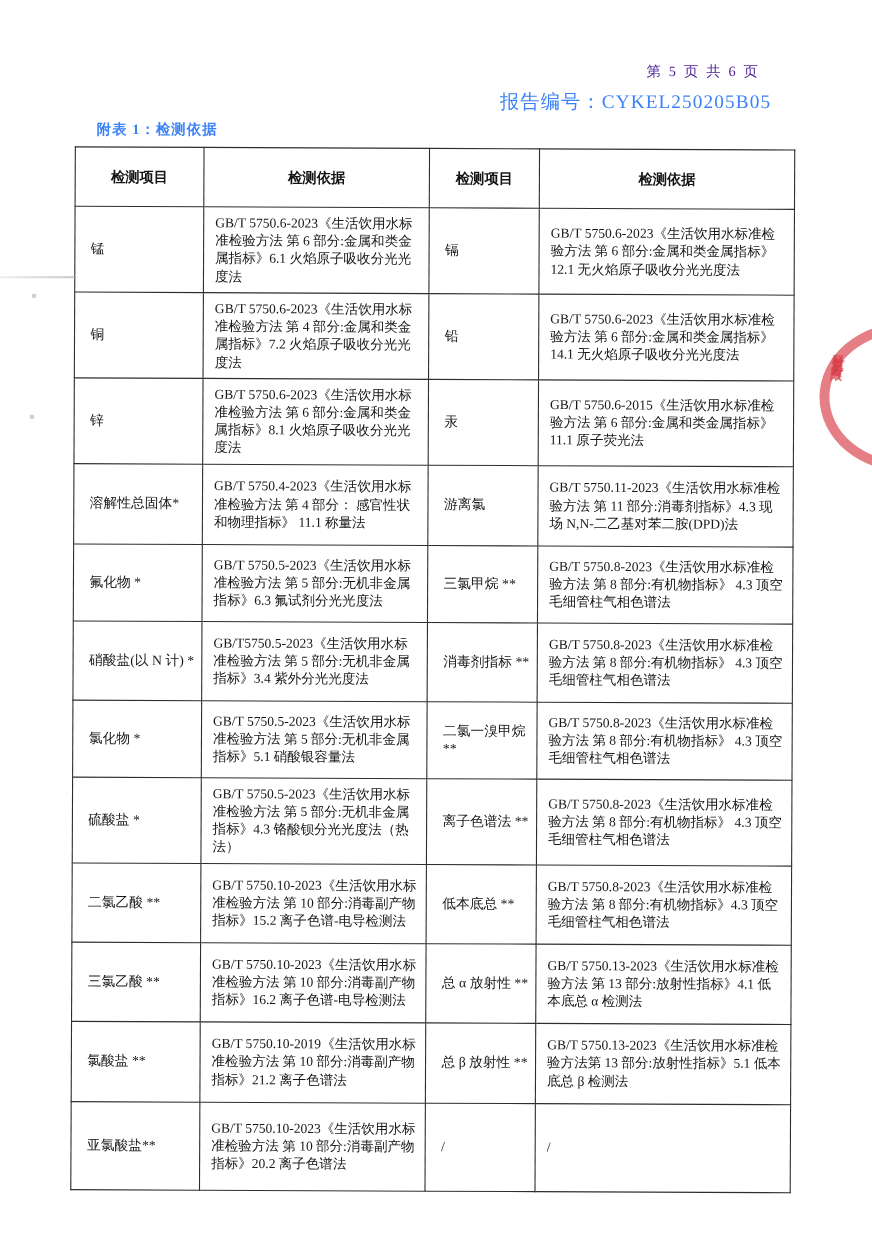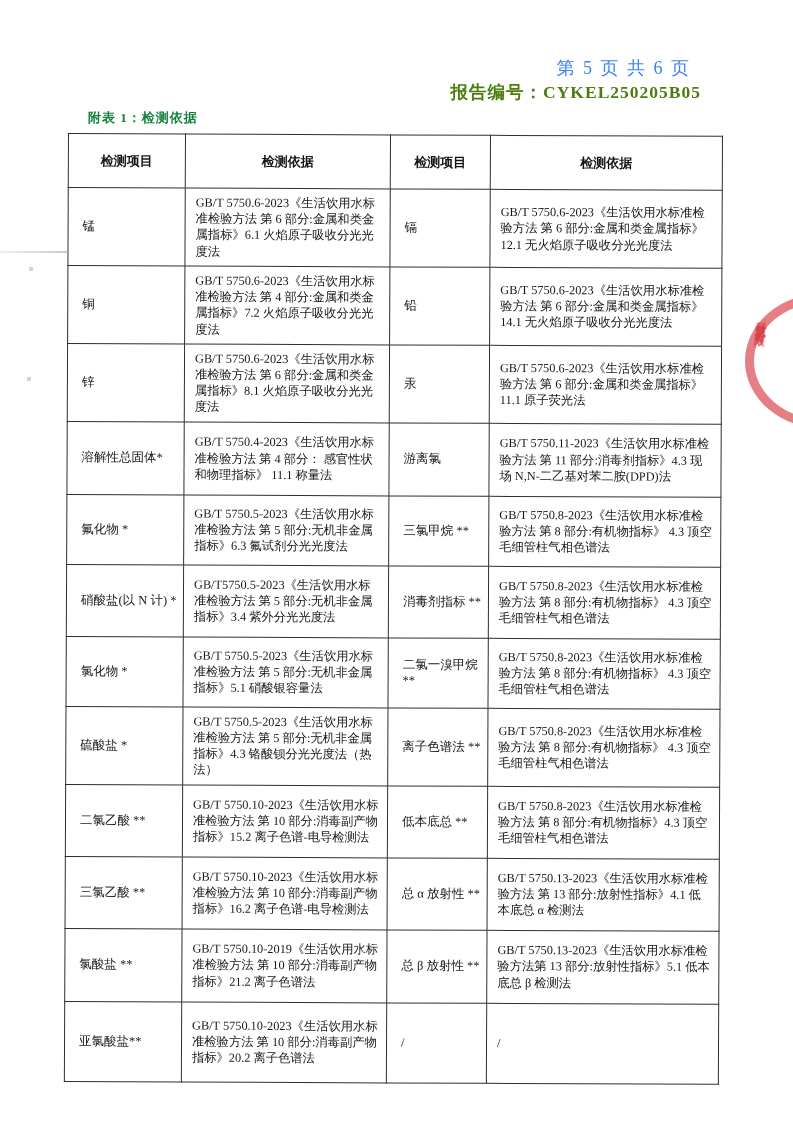--- a/index.html
+++ b/index.html
@@ -2,29 +2,29 @@
 <html><head>
 <meta charset="utf-8">
 <style>
   html,body{margin:0;padding:0;}
   body{
     width:793px;height:1121px;background:#ffffff;position:relative;overflow:hidden;
     font-family:"Liberation Serif","DejaVu Serif",serif;color:#1c1c1c;
     -webkit-font-smoothing:antialiased;
   }
   .page-indicator{
-    position:absolute;top:56px;right:102px;font-size:18px;letter-spacing:2px;color:#3b82f6;
+    position:absolute;top:56px;right:102px;font-size:13px;letter-spacing:2px;color:#4c1d95;
   }
   .report-no{
-    position:absolute;top:80px;right:92px;font-size:17.5px;font-weight:bold;
-    letter-spacing:1px;color:#4d7c0f;
+    position:absolute;top:80px;right:92px;font-size:17.5px;font-weight:normal;
+    letter-spacing:1px;color:#3b82f6;
   }
   .table-caption{
     position:absolute;top:109px;left:88px;font-size:13px;font-weight:bold;
-    letter-spacing:1px;color:#15803d;
+    letter-spacing:1px;color:#3b82f6;
   }
   .table-wrap{
     position:absolute;left:68px;top:133px;width:654px;transform:rotate(0.25deg);
     transform-origin:left top;
   }
   table{border-collapse:collapse;width:100%;table-layout:fixed;}
   th,td{border:1px solid #2e2e2e;vertical-align:middle;box-sizing:border-box;}
   th{font-weight:bold;font-size:13px;height:54px;text-align:center;color:#141414;}
   td.item-cell{padding:4px 4px 4px 14px;font-size:12.5px;text-align:left;color:#161616;}
   td.basis-cell{padding:6px 6px 6px 10px;font-size:12.3px;line-height:1.32;
@@ -79,21 +79,21 @@
         <tr style="height: 59px;">
           <td class="item-cell">铜</td>
           <td class="basis-cell">GB/T 5750.6-2023《生活饮用水标准检验方法 第 4 部分:金属和类金属指标》7.2 火焰原子吸收分光光度法</td>
           <td class="item-cell">铅</td>
           <td class="basis-cell">GB/T 5750.6-2023《生活饮用水标准检验方法 第 6 部分:金属和类金属指标》14.1 无火焰原子吸收分光光度法</td>
         </tr>
         <tr style="height: 58px;">
           <td class="item-cell">锌</td>
           <td class="basis-cell">GB/T 5750.6-2023《生活饮用水标准检验方法 第 6 部分:金属和类金属指标》8.1 火焰原子吸收分光光度法</td>
           <td class="item-cell">汞</td>
-          <td class="basis-cell">GB/T 5750.6-2023《生活饮用水标准检验方法 第 6 部分:金属和类金属指标》11.1 原子荧光法</td>
+          <td class="basis-cell">GB/T 5750.6-2015《生活饮用水标准检验方法 第 6 部分:金属和类金属指标》11.1 原子荧光法</td>
         </tr>
         <tr style="height: 73px;">
           <td class="item-cell">溶解性总固体*</td>
           <td class="basis-cell">GB/T 5750.4-2023《生活饮用水标准检验方法 第 4 部分： 感官性状和物理指标》 11.1 称量法</td>
           <td class="item-cell">游离氯</td>
           <td class="basis-cell">GB/T 5750.11-2023《生活饮用水标准检验方法 第 11 部分:消毒剂指标》4.3 现场 N,N-二乙基对苯二胺(DPD)法</td>
         </tr>
         <tr style="height: 70px;">
           <td class="item-cell">氟化物 *</td>
           <td class="basis-cell">GB/T 5750.5-2023《生活饮用水标准检验方法 第 5 部分:无机非金属指标》6.3 氟试剂分光光度法</td>

